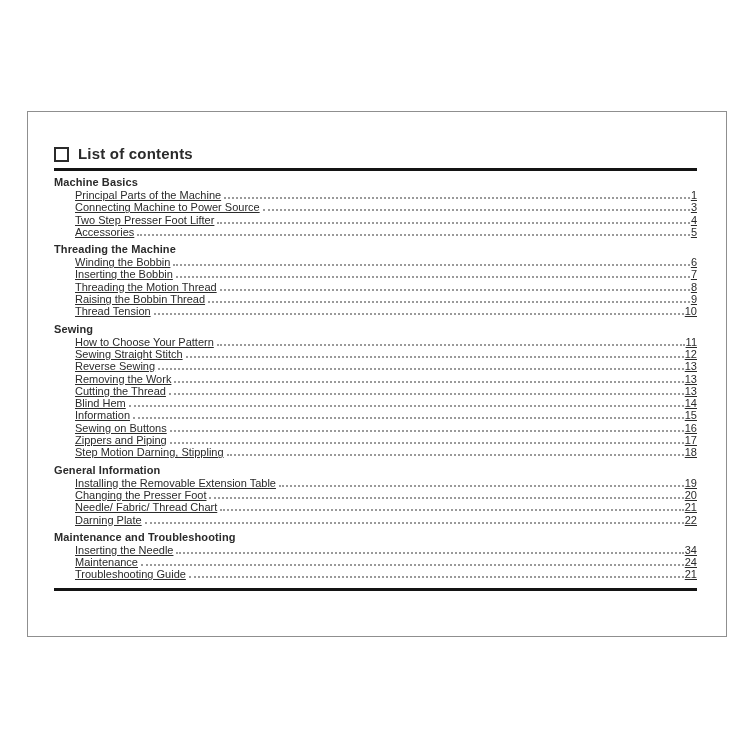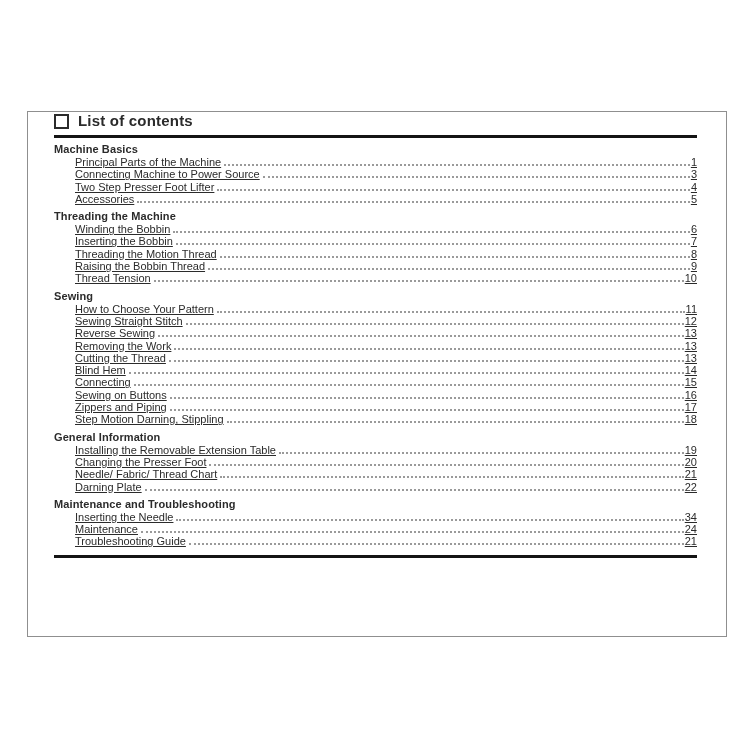--- a/index.html
+++ b/index.html
@@ -28,20 +28,21 @@
     border: 1px solid #8f8f8f;
     background: #ffffff;
   }
   .page-inner {
     position: absolute;
     left: 26px;
     right: 29px;
     top: 0;
   }
   .title-row {
+    margin-top: 33px;
     display: flex;
     align-items: center;
   }
   .title-square {
     width: 11px;
     height: 11px;
     border: 2px solid #2b2b2b;
     display: inline-block;
     margin-right: 9px;
     background: #ffffff;
@@ -180,21 +181,21 @@
               <span class="entry-label">Cutting the Thread</span>
               <span class="leader"></span>
               <span class="entry-page">13</span>
             </div>
             <div class="toc-entry">
               <span class="entry-label">Blind Hem</span>
               <span class="leader"></span>
               <span class="entry-page">14</span>
             </div>
             <div class="toc-entry">
-              <span class="entry-label">Connecting</span>
+              <span class="entry-label">Information</span>
               <span class="leader"></span>
               <span class="entry-page">15</span>
             </div>
             <div class="toc-entry">
               <span class="entry-label">Sewing on Buttons</span>
               <span class="leader"></span>
               <span class="entry-page">16</span>
             </div>
             <div class="toc-entry">
               <span class="entry-label">Zippers and Piping</span>

